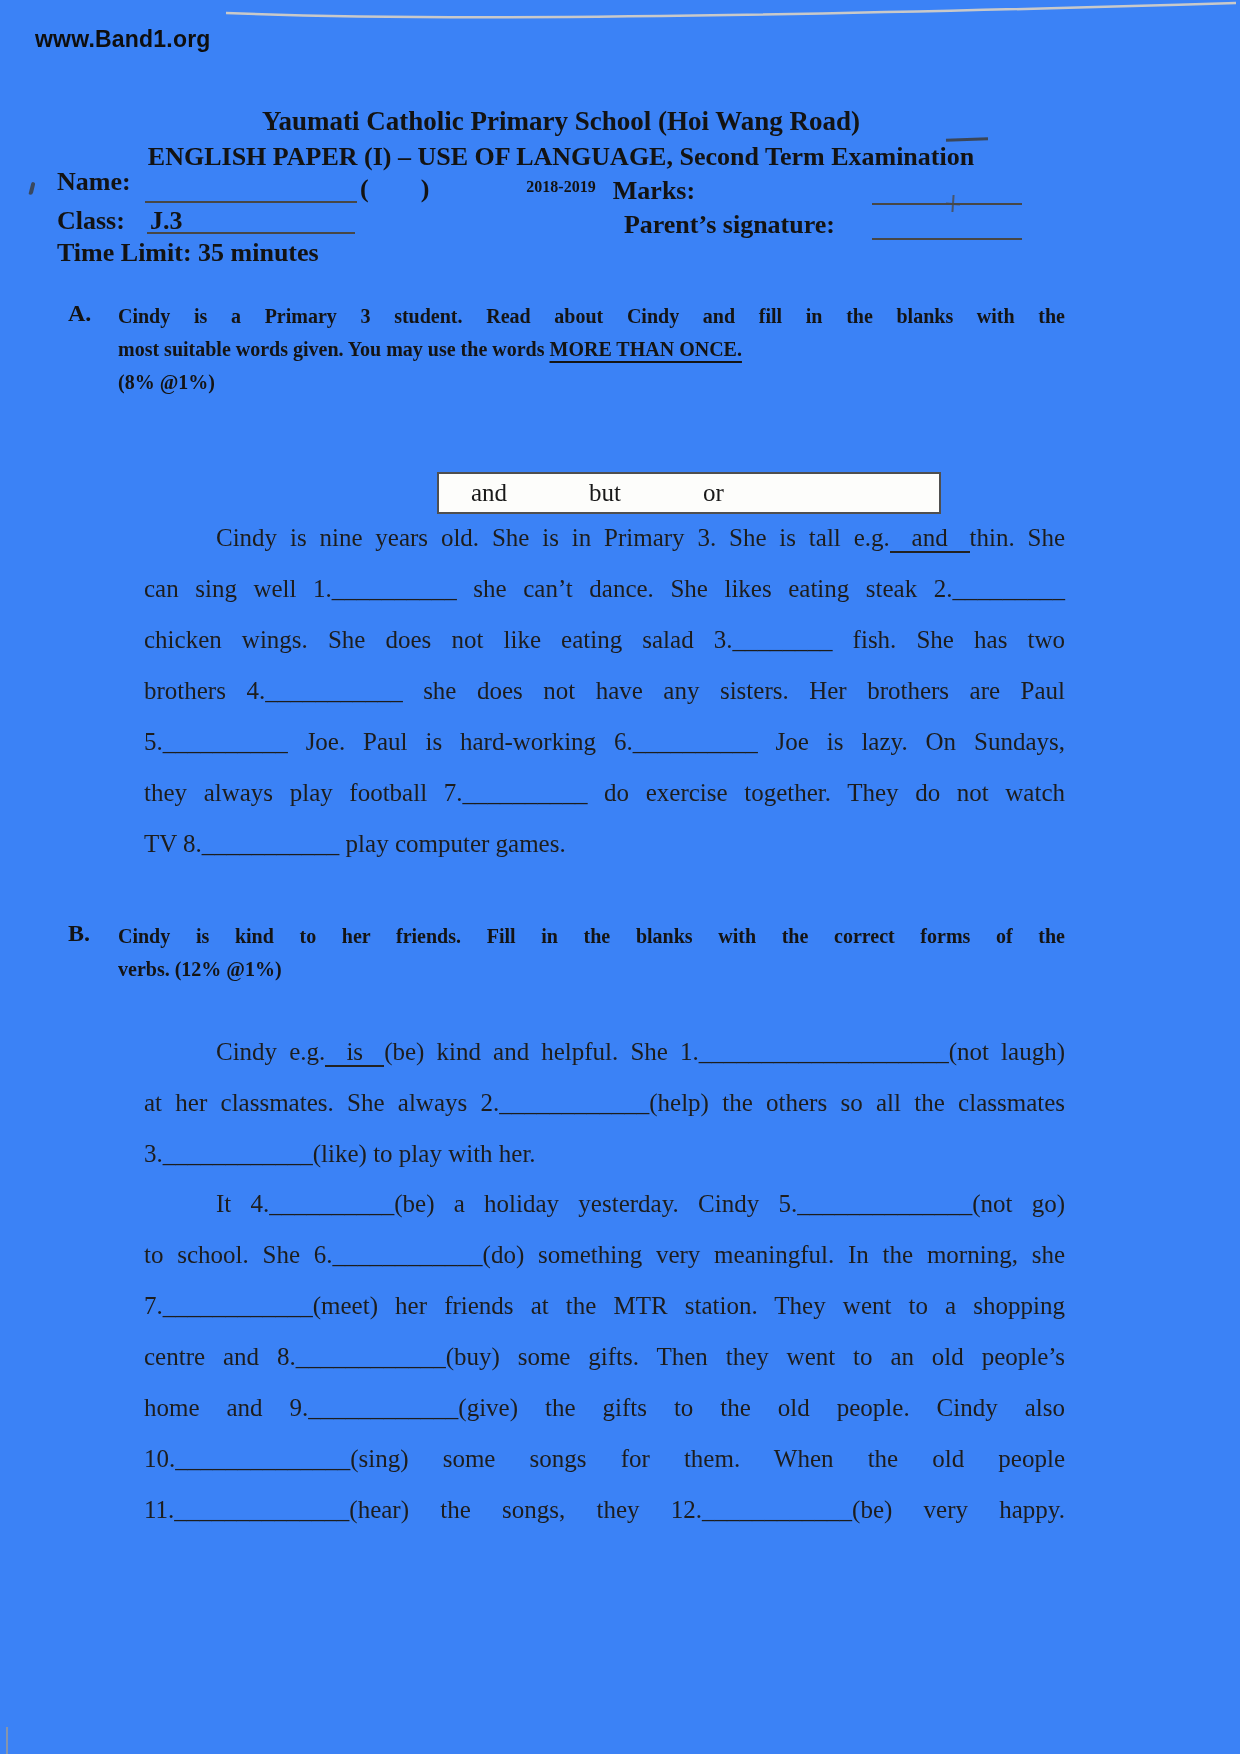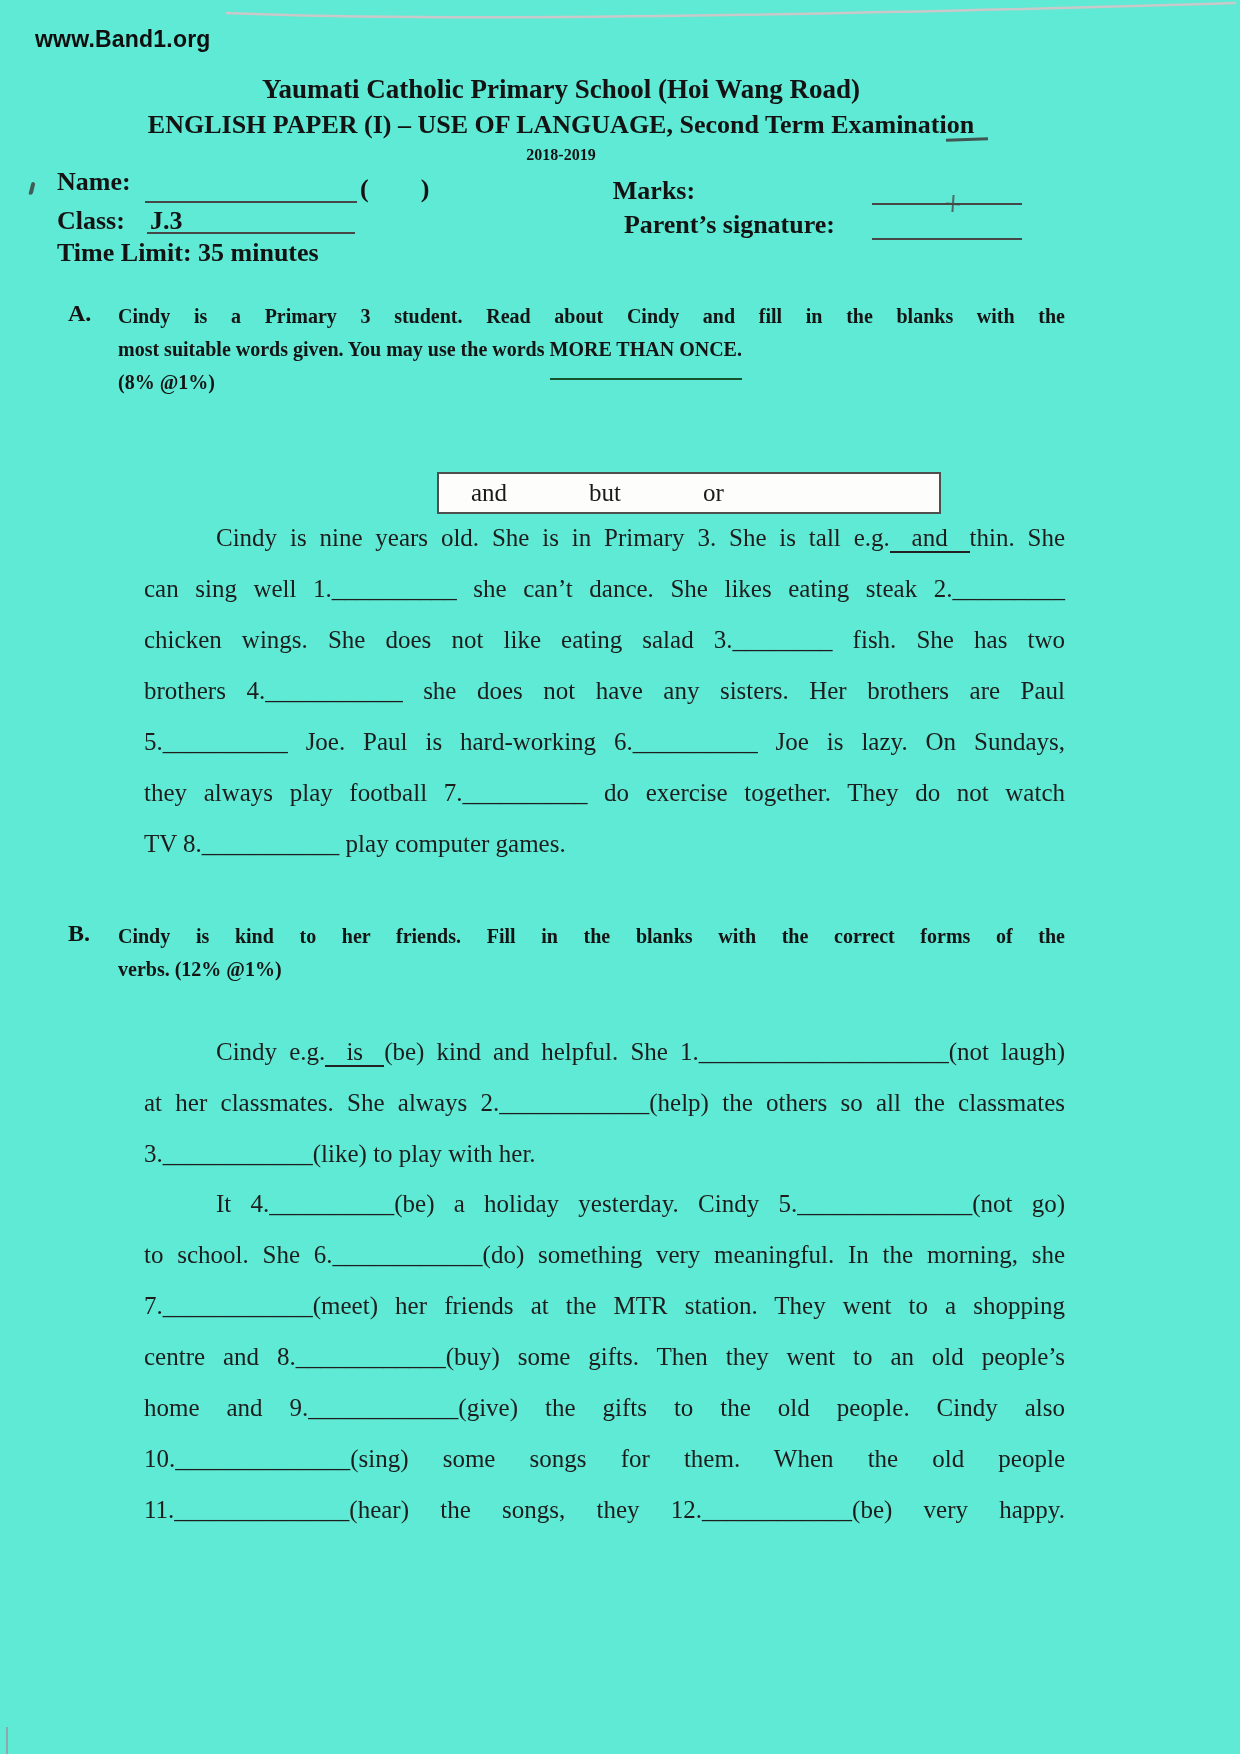--- a/index.html
+++ b/index.html
@@ -1,47 +1,47 @@
 <!DOCTYPE html>
 <html><head>
 <meta charset="utf-8">
 <style>
   html,body{margin:0;padding:0;background:#fbfbf9;}
   .page{
     position:relative;width:1240px;height:1754px;margin:0 auto;
-    background:#5eead4;font-family:"Liberation Serif",serif;color:#1c1c1c;
+    background:#3b82f6;font-family:"Liberation Serif",serif;color:#1c1c1c;
     overflow:hidden;
   }
   
   .art{position:absolute;}
   .topcurve{left:222px;top:0px;width:1018px;height:24px;}
   .speck-comma{left:30px;top:182px;width:4px;height:13px;background:#3a3a3a;border-radius:2px 2px 3px 1px;transform:rotate(14deg);opacity:.8;}
   .title-underline{left:946px;top:138px;width:42px;height:0;border-bottom:3px solid #3c3c3c;transform:rotate(-2deg);opacity:.85;}
   .plus-mark{left:946px;top:195px;width:14px;height:17px;transform:rotate(4deg);opacity:.8;}
   .plus-mark .v{position:absolute;left:6px;top:0;width:2px;height:17px;background:#4a4a4a;}
   .plus-mark .h{position:absolute;left:0;top:8px;width:14px;height:2px;background:#4a4a4a;}
   .edge-line{left:6px;top:1727px;width:2px;height:27px;background:#9a9a9a;opacity:.8;}
   
   .watermark{position:absolute;left:35px;top:26px;font-family:"Liberation Sans",sans-serif;
     font-size:23px;font-weight:bold;color:#0e0e0e;letter-spacing:.2px;}
   
-  .hdr{position:absolute;left:57px;width:1008px;text-align:center;font-weight:bold;color:#131313;white-space:nowrap;}
+  .hdr{position:absolute;left:57px;width:1008px;text-align:center;font-weight:bold;color:#131313;white-space:nowrap;margin-top:32px;}
   .school{top:74px;font-size:27px;}
   .paper{top:110px;font-size:26px;}
   .year{top:146px;font-size:16px;}
   
   .lbl{position:absolute;font-weight:bold;font-size:26px;color:#131313;white-space:pre;}
   .fline{position:absolute;height:0;border-bottom:2px solid #474747;}
   
   .sec-letter{position:absolute;left:68px;font-size:24px;font-weight:bold;color:#131313;}
   .instr{position:absolute;left:118px;width:947px;}
   .iline{font-size:20px;font-weight:bold;line-height:33px;white-space:nowrap;color:#141414;}
   .j{text-align:justify;text-align-last:justify;}
-  .udouble{text-decoration-thickness:2px;text-underline-offset:5px;
-           border-bottom:2px solid #14532d;padding-bottom:18px;}
+  .udouble{text-decoration:underline;text-decoration-thickness:2px;text-underline-offset:5px;
+           border-bottom:2px solid #f97316;padding-bottom:1px;}
   
   .wordbox{position:absolute;left:437px;top:472px;width:504px;height:42px;border:2px solid #4f4f4f;
     box-sizing:border-box;display:flex;align-items:center;padding-left:32px;column-gap:82px;background:#fdfdfb;}
   .wbw{font-size:25px;color:#191919;}
   
   .passage{position:absolute;left:118px;width:947px;}
   .pl{font-size:25px;line-height:51px;white-space:nowrap;color:#1d1d1d;margin-left:26px;}
   .ind{text-indent:72px;}
   .eg-ans{border-bottom:2px solid #222;padding:0 9px;white-space:pre;}
 </style>

